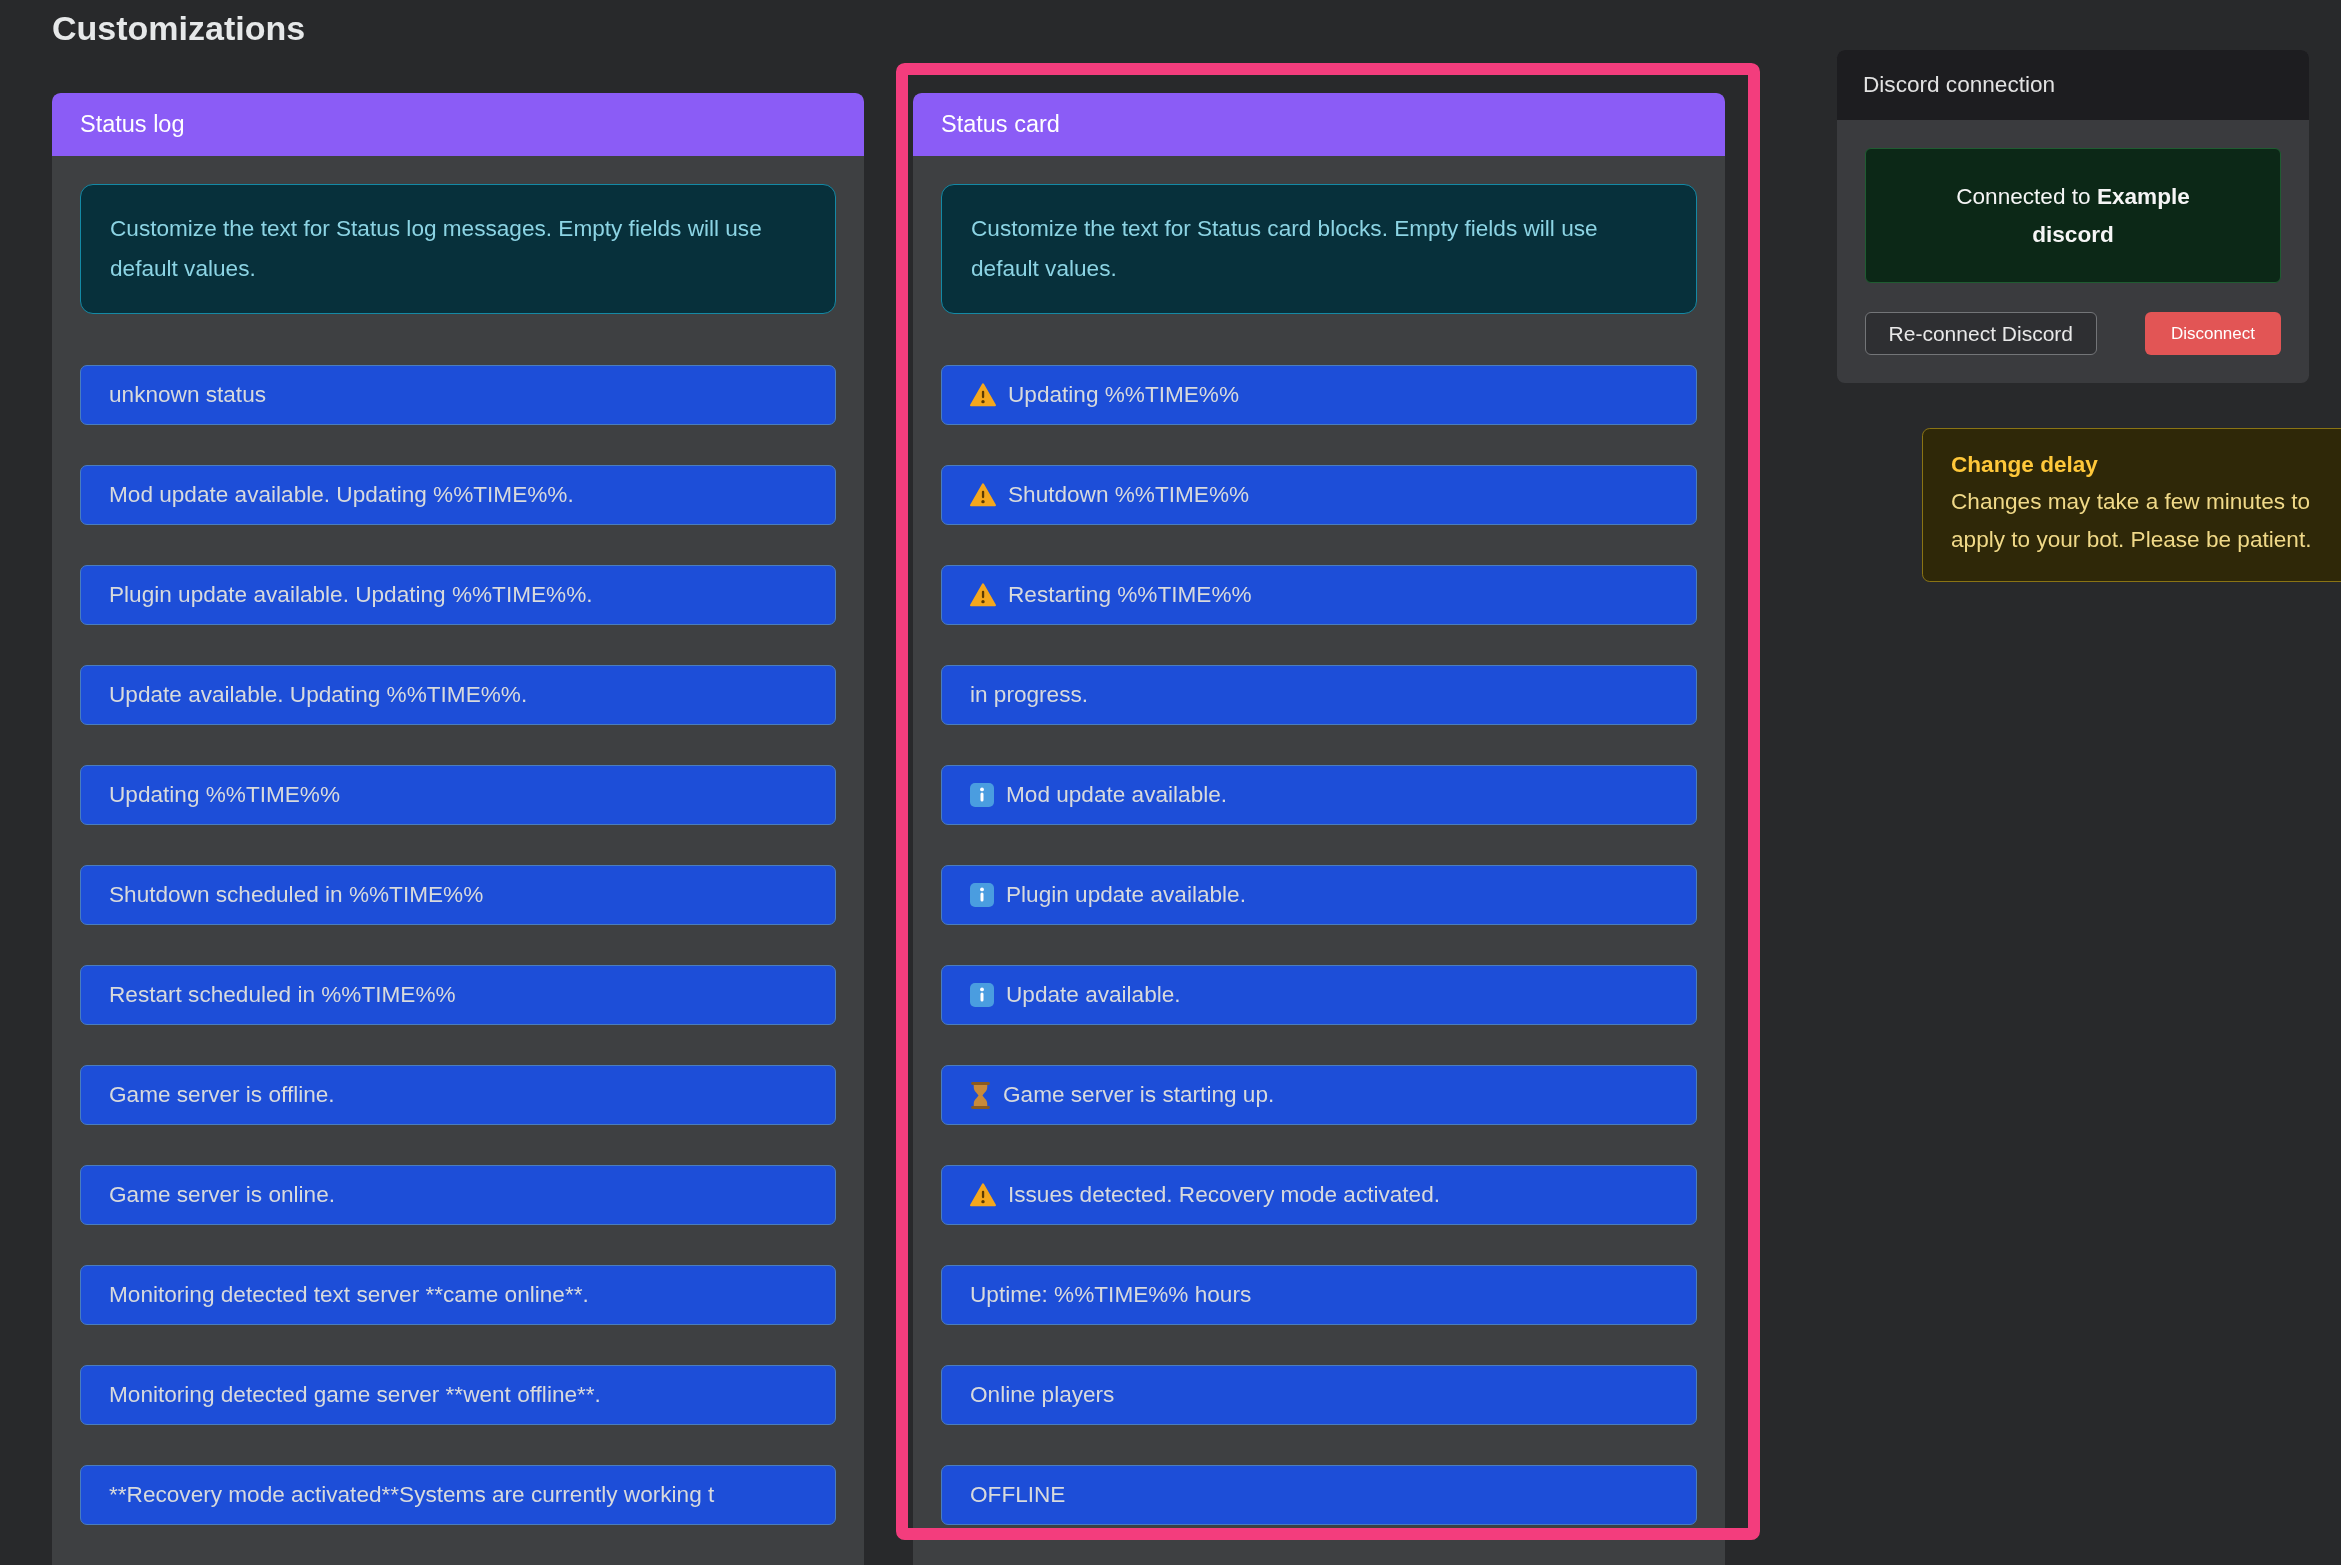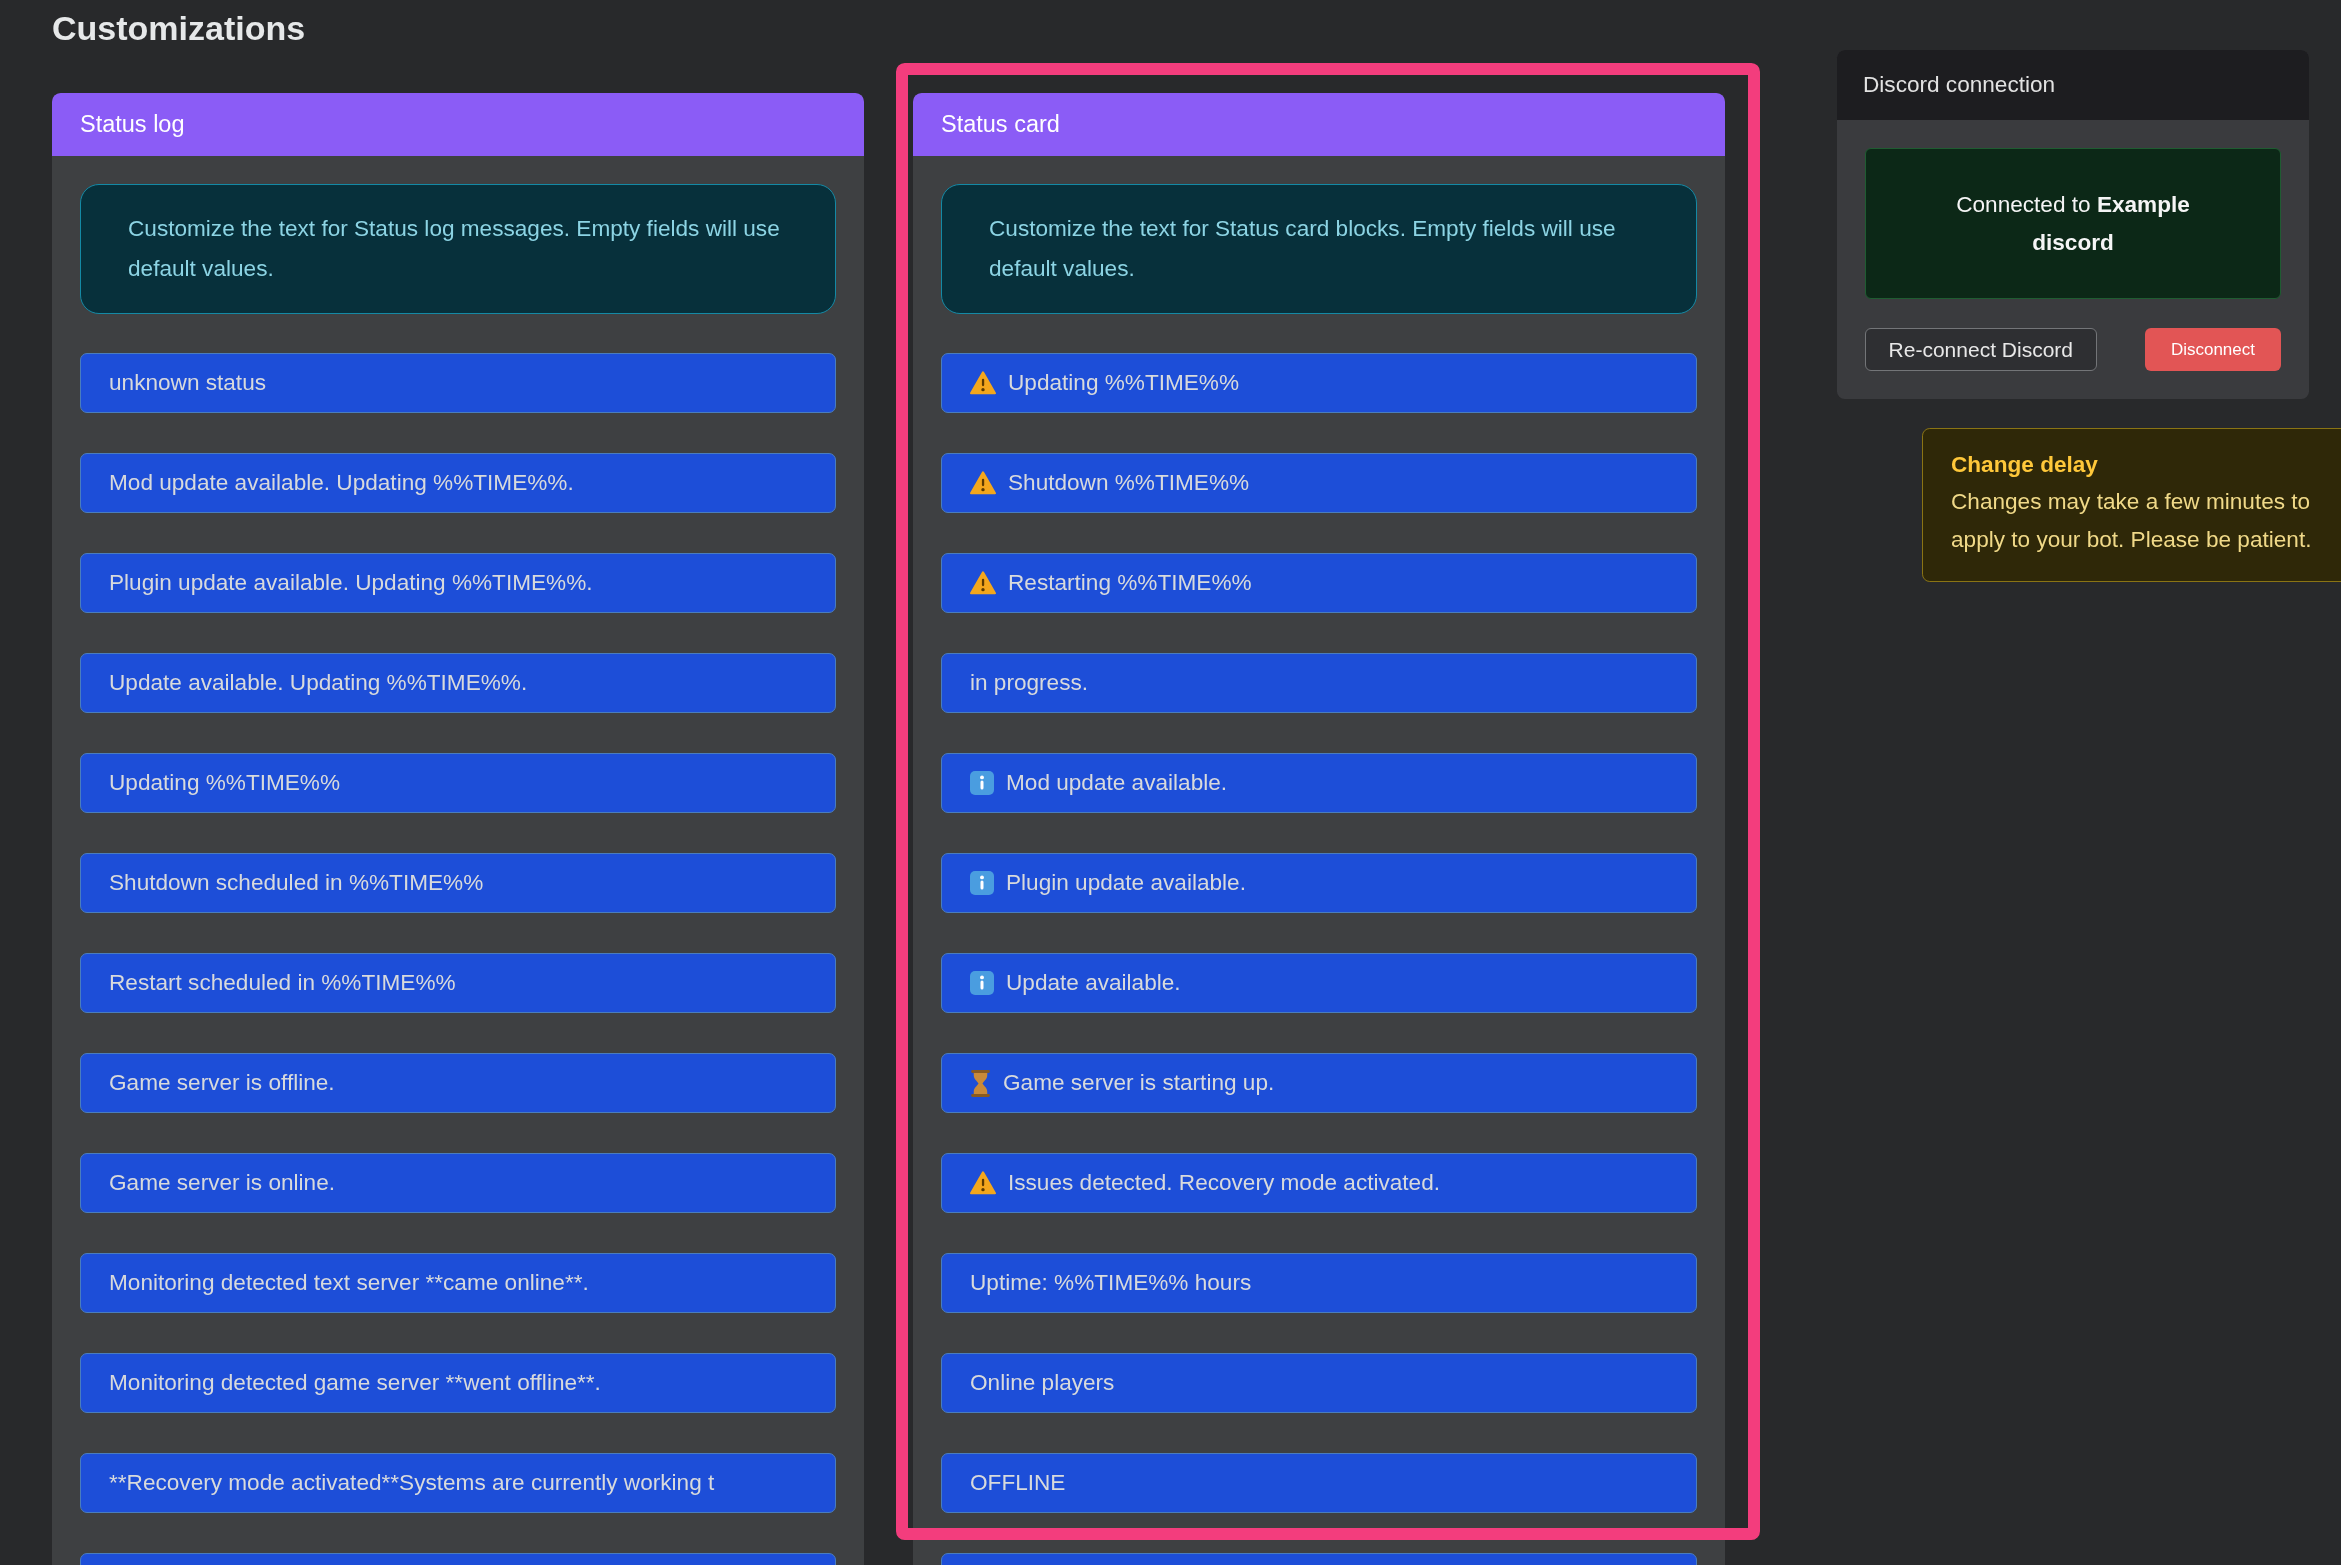--- a/index.html
+++ b/index.html
@@ -20,23 +20,23 @@
   }
   .panel-log  { left:52px; }
   .panel-card { left:913px; }
   .panel-header {
     height:63px; background:#8b5cf6; border-radius:8.7px 8.7px 0 0;
     display:flex; align-items:center; padding:0 28px;
     color:#ffffff; font-size:23.5px;
   }
   .panel-body { padding:28px; }
   .info-alert {
-    background:#07303b; border:1.7px solid #1489a5; border-radius:19px;
-    padding:24px 47px; color:#8cd4e4; font-size:22.6px; line-height:40px;
-    margin-bottom:39px;
+    background:#07303b; border:1.7px solid #1489a5; border-radius:13px;
+    padding:24px 29px; color:#8cd4e4; font-size:22.6px; line-height:40px;
+    margin-bottom:51px;
   }
   .field {
     height:60px; background:#1d4ed8; border:1.7px solid #4a7dbd;
     border-radius:7px; display:flex; align-items:center; gap:12px;
     padding:0 28px; margin-bottom:40px; overflow:hidden; white-space:nowrap;
     cursor:text;
   }
   .field-text { font-size:22.6px; color:#d8dadc; }
   .icon { display:inline-flex; flex:none; align-items:center; }
   
@@ -50,21 +50,21 @@
     position:absolute; left:1837px; top:50px; width:472px;
     background:#3a3b3e; border-radius:7.8px;
   }
   .side-panel-header {
     height:70px; background:#1d1d20; border-radius:7.8px 7.8px 0 0;
     display:flex; align-items:center; padding:0 26px;
     color:#e2e2e2; font-size:22.6px;
   }
   .side-panel-body { padding:28px; }
   .connected-box {
-    height:151px; background:#0c2817; border:1.7px solid #1f5c31;
+    height:135px; background:#0c2817; border:1.7px solid #1f5c31;
     border-radius:6px; display:flex; align-items:center; justify-content:center;
     text-align:center; color:#f5f5f5; font-size:22.6px; line-height:38px;
   }
   .connected-box .inner { max-width:287px; }
   .connected-box .bold { font-weight:bold; }
   .btn-row { margin-top:29px; display:flex; justify-content:space-between; align-items:center; }
   button { font-family:"Liberation Sans", sans-serif; cursor:pointer; }
   .btn-secondary {
     height:43px; padding:0 22.6px; background:#2e2f32;
     border:1.7px solid #737578; border-radius:6px;

